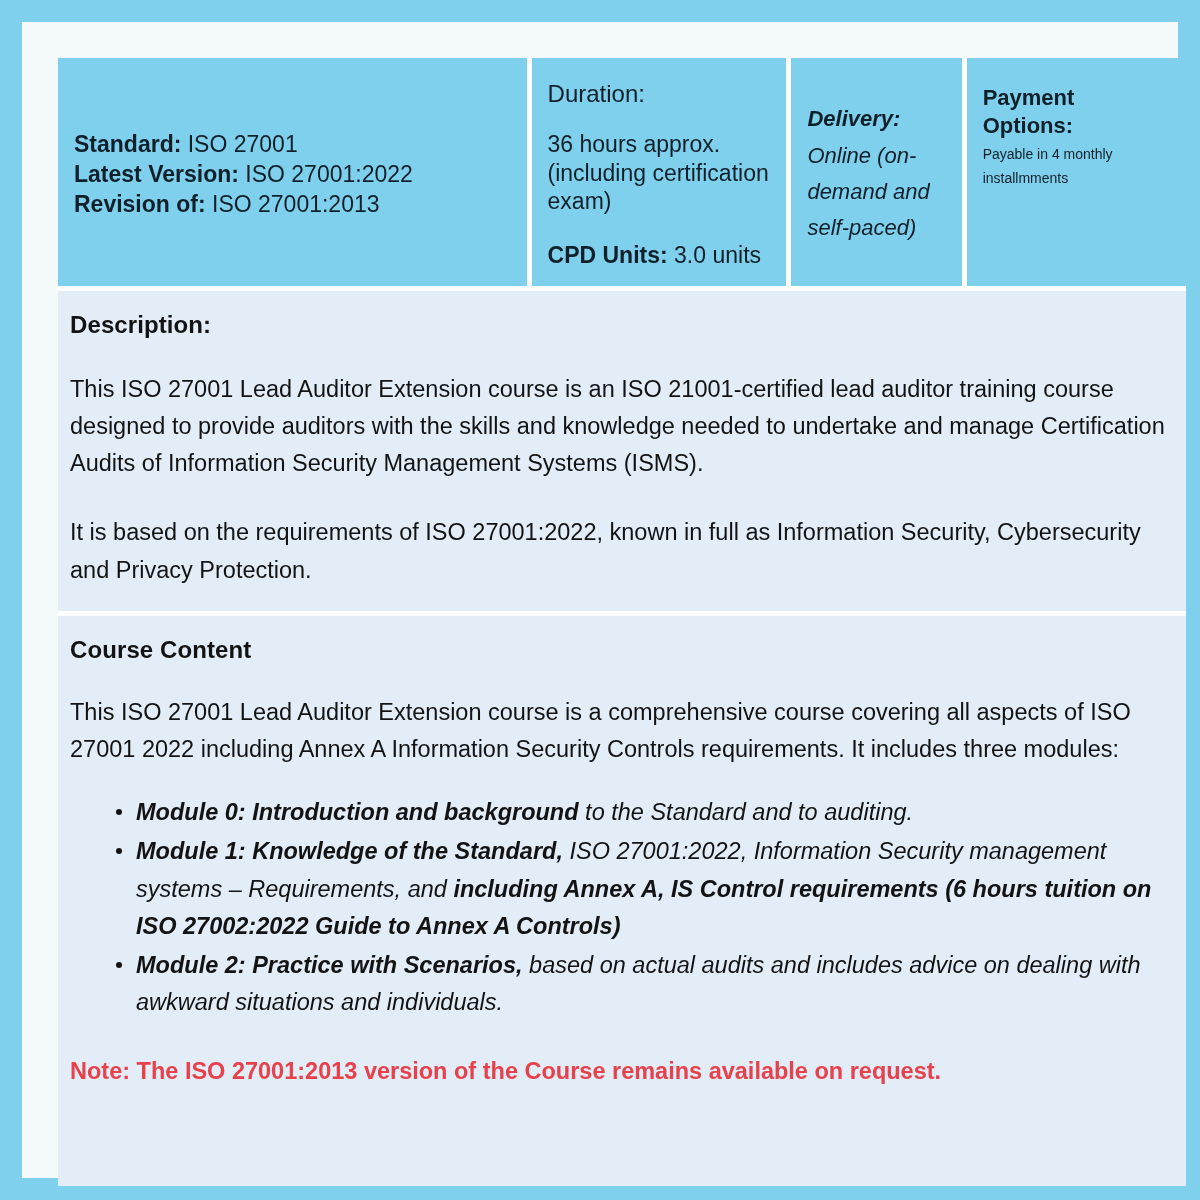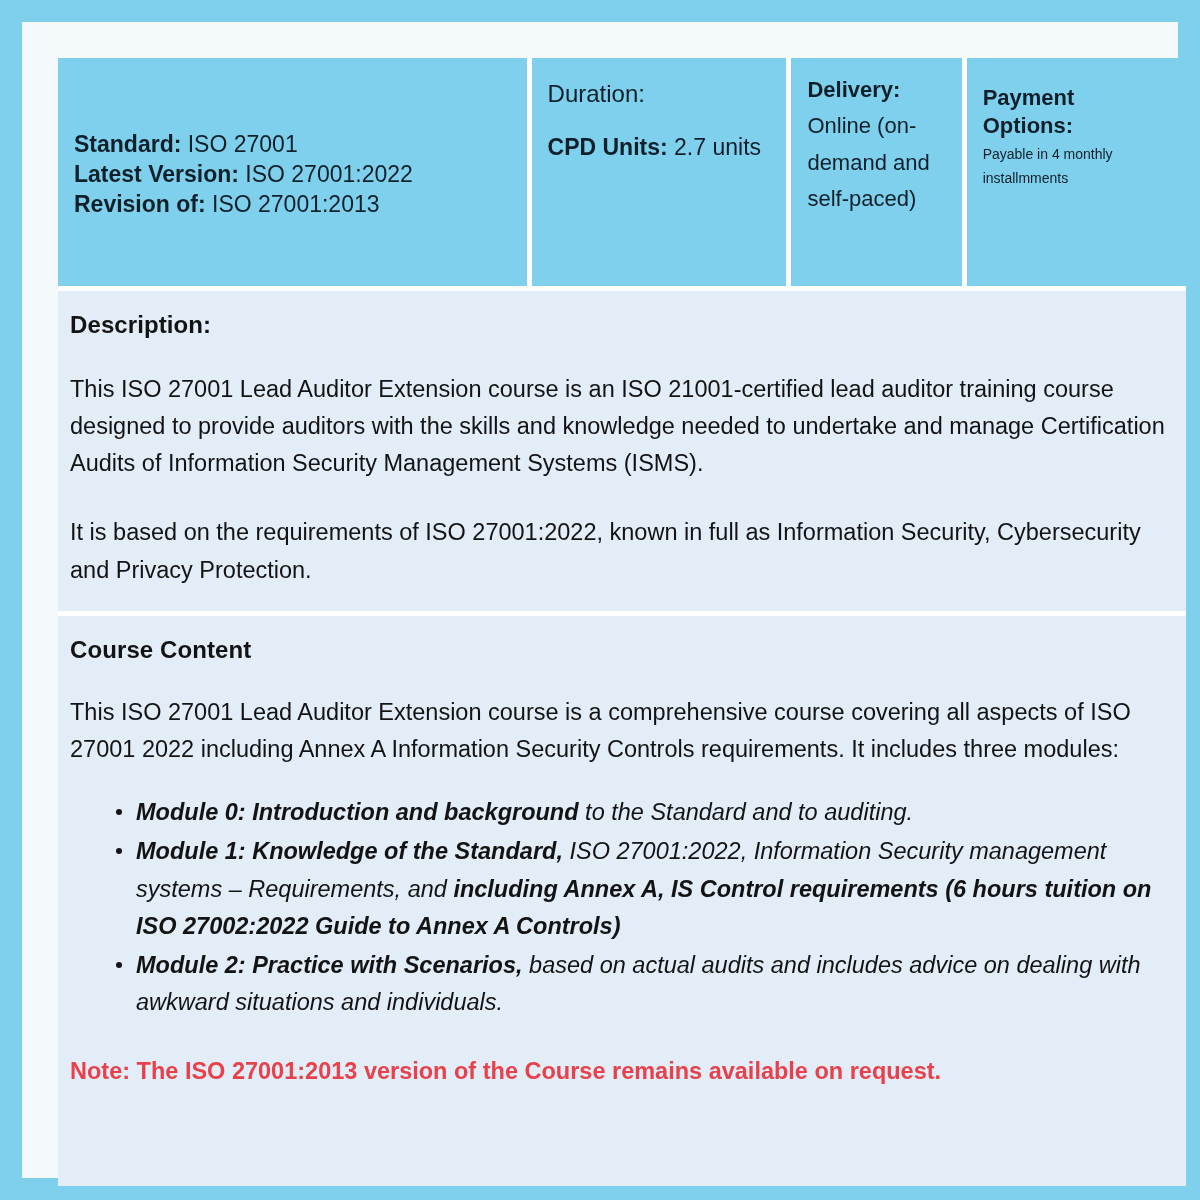--- a/index.html
+++ b/index.html
@@ -48,21 +48,21 @@
 
   .hcell {
     background: #7fd0ec;
     padding: 14px 16px 10px 16px;
     color: #10202b;
     overflow: hidden;
   }
 
   .hcell.c1 { width: 512px; display: flex; align-items: center; }
   .hcell.c2 { width: 277px; padding-top: 22px; }
-  .hcell.c3 { width: 184px; display: flex; align-items: flex-start; }
+  .hcell.c3 { width: 184px; display: flex; align-items: center; font-style: italic; }
   .hcell.c4 { width: 238px; padding-top: 26px; }
 
   .c1 .lines { font-size: 23px; line-height: 1.31; }
   .c1 .lines b { font-weight: bold; }
 
   .c2 .title { font-size: 24px; font-weight: normal; margin-bottom: 22px; }
   .c2 .body  { font-size: 23px; line-height: 1.24; }
   .c2 .cpd   { font-size: 23px; margin-top: 26px; }
   .c2 .cpd b { font-weight: bold; }
 
@@ -141,21 +141,22 @@
       <div class="hcell c1">
         <div class="lines">
           <div><b>Standard:</b><span> ISO 27001</span></div>
           <div><b>Latest Version:</b><span> ISO 27001:2022</span></div>
           <div><b>Revision of:</b><span> ISO 27001:2013</span></div>
         </div>
       </div>
 
       <div class="hcell c2">
         <div class="title">Duration:</div>
-        <div class="cpd"><b>CPD Units:</b><span> 2.7 units</span></div>
+        <div class="body">36 hours approx. (including certification exam)</div>
+        <div class="cpd"><b>CPD Units:</b><span> 3.0 units</span></div>
       </div>
 
       <div class="hcell c3">
         <div class="inner"><span class="title">Delivery:</span><span> Online (on-demand and self-paced)</span></div>
       </div>
 
       <div class="hcell c4">
         <div class="title">Payment Options:</div>
         <div class="body">Payable in 4 monthly installmments</div>
       </div>

